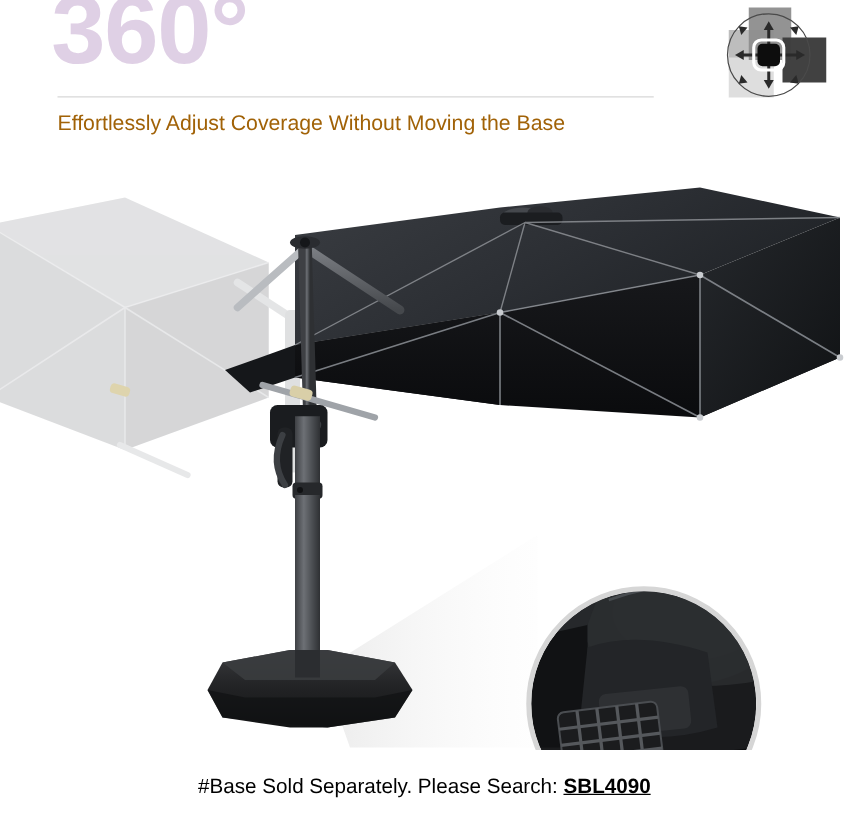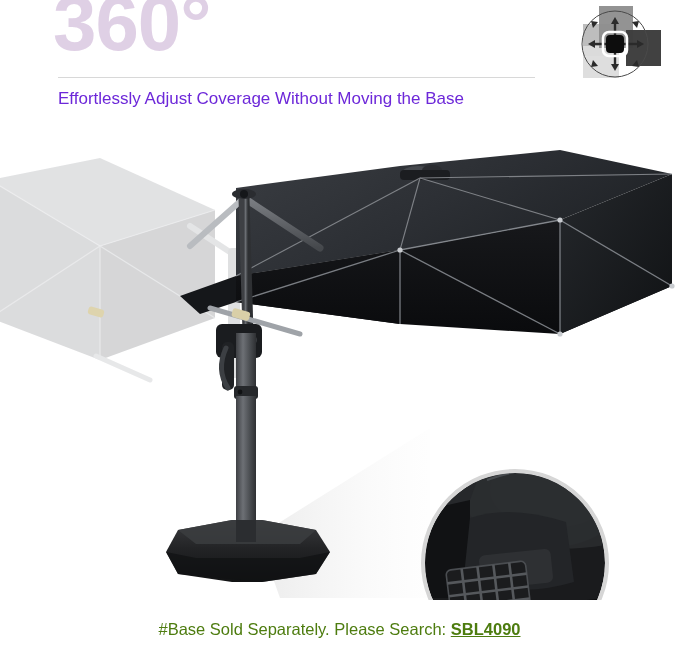--- a/index.html
+++ b/index.html
@@ -1,51 +1,51 @@
 <!DOCTYPE html>
 <html><head>
 <meta charset="utf-8">
 <style>
   html,body{margin:0;padding:0;background:#fff;}
   body{width:679px;height:651px;position:relative;overflow:hidden;
        font-family:"Liberation Sans","DejaVu Sans",sans-serif;color:#1a1a1a;}
 
   
-  #header{position:absolute;left:13px;top:0;width:616px;height:130px;}
+  #header{position:absolute;left:1px;top:0;width:616px;height:130px;}
 
   #watermark-360{
     position:absolute;left:40px;top:-16px;
     font-size:78px;font-weight:bold;letter-spacing:-1px;
     color:#cdb4d6;opacity:.62;line-height:1;
     white-space:nowrap;user-select:none;
   }
   #heading-smooth-rotation{
     position:absolute;left:44px;top:40px;
     font-size:30px;font-weight:bold;letter-spacing:-.4px;
     color:#111;line-height:1;white-space:nowrap;
   }
   #header-divider{
     position:absolute;left:45px;top:77px;width:477px;height:1px;
     background:#d8d8d8;
   }
   #subtitle{
     position:absolute;left:45px;top:88px;
-    font-size:17px;color:#6d28d9;line-height:1.3;white-space:nowrap;
+    font-size:17px;color:#a16207;line-height:1.3;white-space:nowrap;
   }
 
   
   #rotation-icon{position:absolute;left:552px;top:2px;width:122px;height:82px;}
 
   
   #scene{position:absolute;left:0;top:128px;width:679px;height:472px;}
 
   
   #footer-note{
     position:absolute;left:0;top:620px;width:679px;text-align:center;
-    font-size:16.5px;color:#4d7c0f;white-space:nowrap;
+    font-size:16.5px;color:#000000;white-space:nowrap;
   }
   #footer-sku{font-weight:bold;text-decoration:underline;}
 </style>
 </head>
 <body>
 
 <div id="header">
 
   <div id="watermark-360">360°</div>
 

